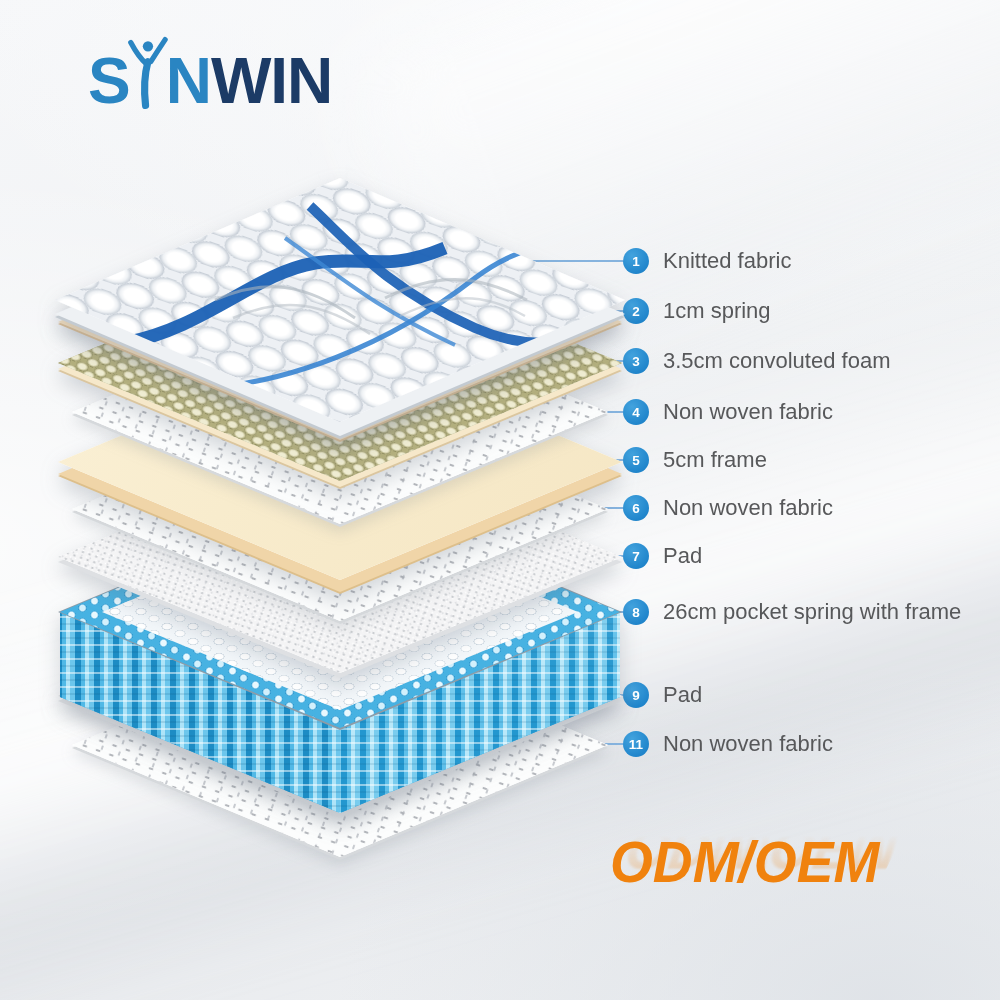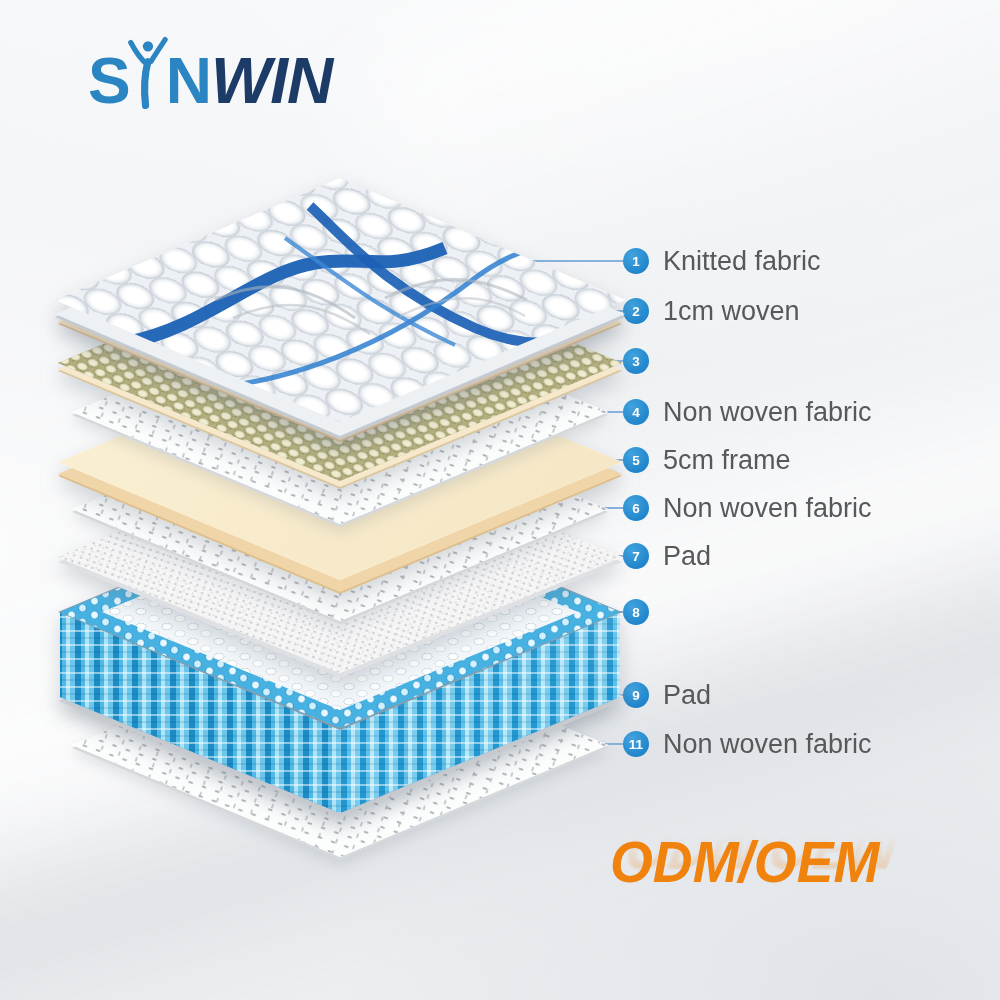--- a/index.html
+++ b/index.html
@@ -15,21 +15,21 @@
     background:linear-gradient(180deg,rgba(255,255,255,0) 0%,rgba(255,255,255,.85) 45%,rgba(203,208,214,.35) 78%,rgba(203,208,214,0) 100%);
     filter:blur(32px);}
   .fold2{left:380px;top:-100px;width:950px;height:320px;transform:rotate(-20deg);
     background:linear-gradient(180deg,rgba(255,255,255,.75) 0%,rgba(228,231,235,.25) 100%);
     filter:blur(42px);}
 
   
   .logo{position:absolute;left:88px;top:40px;display:flex;align-items:flex-end;height:76px;
     font-weight:bold;font-size:64px;letter-spacing:-1px;line-height:70px;}
   .logo .lb{color:#2a85c2;}
-  .logo .nv{color:#1c3b66;font-style:italic;}
+  .logo .nv{color:#1c3b66;}
   .logo .fig{width:42px;height:80px;margin:0 -2px 2px -4px;}
 
   
   .sheet{position:absolute;}
   .sheet .edge,.sheet .face{position:absolute;left:0;top:0;width:100%;height:100%;
     clip-path:polygon(50% 0%,100% 50%,50% 100%,0% 50%);}
   .sheet .face{background:#fff;}
   .tex{position:absolute;left:-25%;top:-80%;width:150%;height:260%;transform:rotate(19deg);}
   .shadowed{filter:drop-shadow(0 9px 10px rgba(104,114,129,.28));}
   .shadowlite{filter:drop-shadow(0 6px 7px rgba(104,114,129,.18));}
@@ -108,21 +108,21 @@
       linear-gradient(rgba(255,255,255,.22),rgba(255,255,255,0) 60%),
       repeating-linear-gradient(0deg,rgba(255,255,255,.5) 0 2px,rgba(255,255,255,0) 2px 7px,rgba(10,80,120,.12) 7px 9px,rgba(255,255,255,0) 9px 14px),
       repeating-linear-gradient(90deg,#2397cf 0 2px,#5fc0ea 2px 6px,#b9e8f9 6px 10px,#79ccee 10px 15px,#2397cf 15px 19px);}
 
   
   .callout{position:absolute;left:553px;display:flex;align-items:center;height:26px;}
   .lline{width:70px;height:2px;background:#86b3de;flex:none;}
   .dot{width:26px;height:26px;border-radius:50%;flex:none;
     background:radial-gradient(circle at 35% 30%,#43a3de,#2186cc 70%,#1b7cc0);
     color:#fff;font-weight:bold;font-size:13.5px;display:flex;align-items:center;justify-content:center;}
-  .ltext{margin-left:14px;font-size:27px;color:#57585a;white-space:nowrap;}
+  .ltext{margin-left:14px;font-size:22px;color:#57585a;white-space:nowrap;}
   .c1{top:248px;left:523px;} .c1 .lline{width:100px;}
   .c2{top:298px;} .c3{top:348px;} .c4{top:399px;} .c5{top:447px;}
   .c6{top:495px;} .c7{top:543px;} .c8{top:599px;left:560px;} .c8 .lline{width:63px;}
   .c9{top:682px;} .c10{top:731px;}
 
   
   .odm{position:absolute;left:610px;top:828px;font-weight:bold;font-style:italic;
     font-size:58px;color:#f0820e;transform:scaleX(.95);transform-origin:left top;white-space:nowrap;}
   .odm-ref{position:absolute;left:610px;top:882px;font-weight:bold;font-style:italic;
     font-size:58px;color:#f0820e;white-space:nowrap;opacity:.38;filter:blur(1px);
@@ -235,25 +235,26 @@
   </div>
 
   <div class="callout c1">
     <span class="lline"></span>
     <span class="dot">1</span>
     <span class="ltext">Knitted fabric</span>
   </div>
   <div class="callout c2">
     <span class="lline"></span>
     <span class="dot">2</span>
-    <span class="ltext">1cm woven</span>
+    <span class="ltext">1cm spring</span>
   </div>
   <div class="callout c3">
     <span class="lline"></span>
     <span class="dot">3</span>
+    <span class="ltext">3.5cm convoluted foam</span>
   </div>
   <div class="callout c4">
     <span class="lline"></span>
     <span class="dot">4</span>
     <span class="ltext">Non woven fabric</span>
   </div>
   <div class="callout c5">
     <span class="lline"></span>
     <span class="dot">5</span>
     <span class="ltext">5cm frame</span>
@@ -264,20 +265,21 @@
     <span class="ltext">Non woven fabric</span>
   </div>
   <div class="callout c7">
     <span class="lline"></span>
     <span class="dot">7</span>
     <span class="ltext">Pad</span>
   </div>
   <div class="callout c8">
     <span class="lline"></span>
     <span class="dot">8</span>
+    <span class="ltext">26cm pocket spring with frame</span>
   </div>
   <div class="callout c9">
     <span class="lline"></span>
     <span class="dot">9</span>
     <span class="ltext">Pad</span>
   </div>
   <div class="callout c10">
     <span class="lline"></span>
     <span class="dot">11</span>
     <span class="ltext">Non woven fabric</span>

